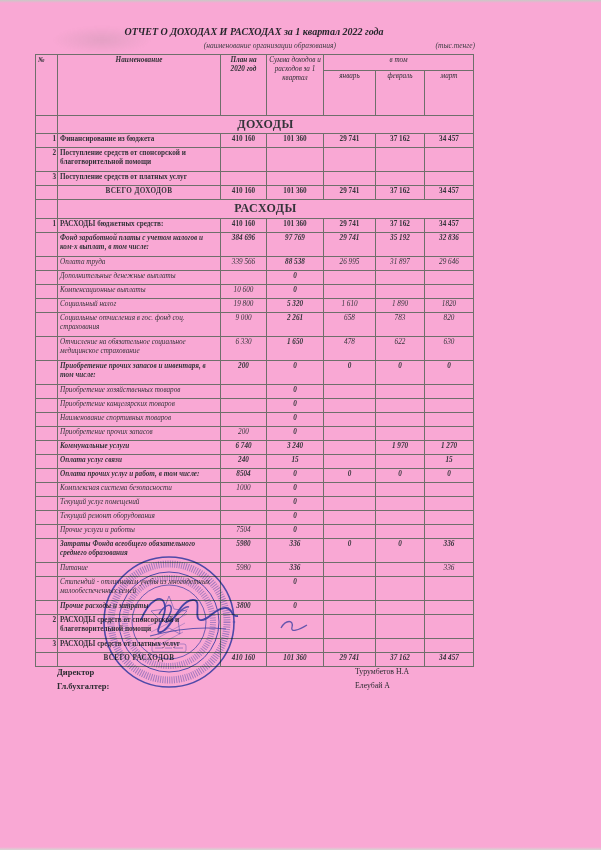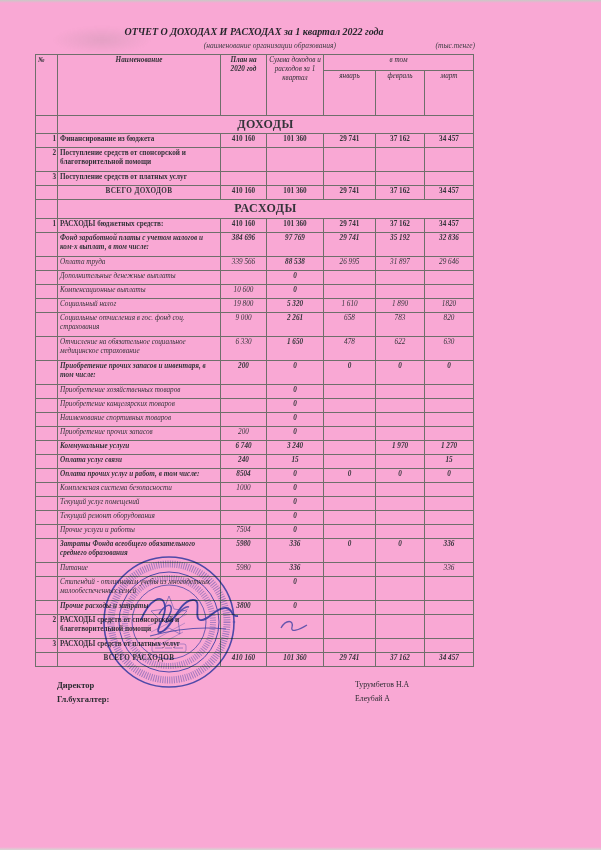--- a/index.html
+++ b/index.html
@@ -36,21 +36,21 @@
   .num{text-align:center;}
   tr.b{font-weight:bold;}
   tr.bi{font-weight:bold;font-style:italic;}
   tr.i{font-style:italic;}
   .num.c1{font-weight:bold;}
   tr.sec td{height:10px;}
   .secl{text-align:center;font-weight:bold;font-size:12px;letter-spacing:.5px;}
   tr.total .lbl{text-align:center;font-weight:bold;letter-spacing:.4px;}
   tr.total .num{font-weight:bold;}
   tr.total.numi .num{font-style:italic;}
-  .footer{margin-top:13px;padding-left:22px;font-size:8.5px;color:#2c2c32;}
+  .footer{padding-left:22px;font-size:8.5px;color:#2c2c32;}
   .sig-row{display:flex;height:14px;align-items:flex-start;}
   .sig-label{font-weight:bold;width:62px;}
   .sig-name{margin-left:236px;font-weight:normal;font-size:7.8px;white-space:nowrap;}
   .stamp{position:absolute;left:95px;top:548px;mix-blend-mode:multiply;opacity:.9;pointer-events:none;}
 </style>
 </head>
 <body>
 
 <div class="page">
   <div class="edge-top"></div>

